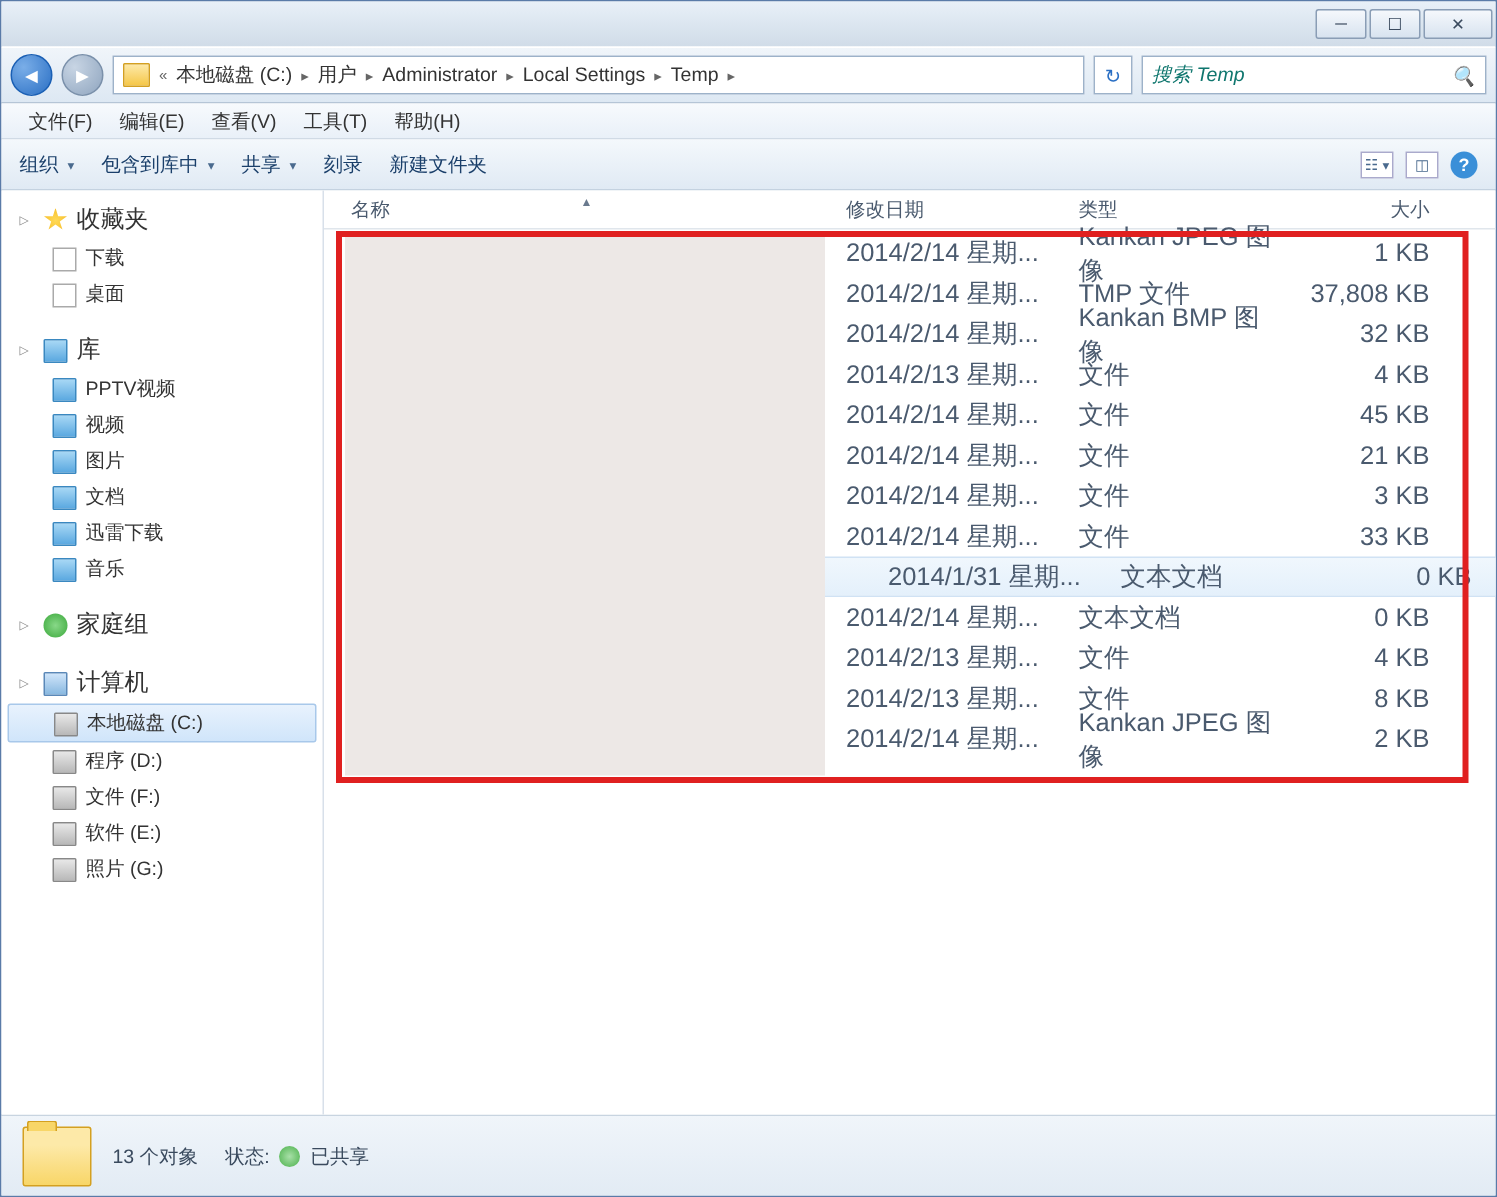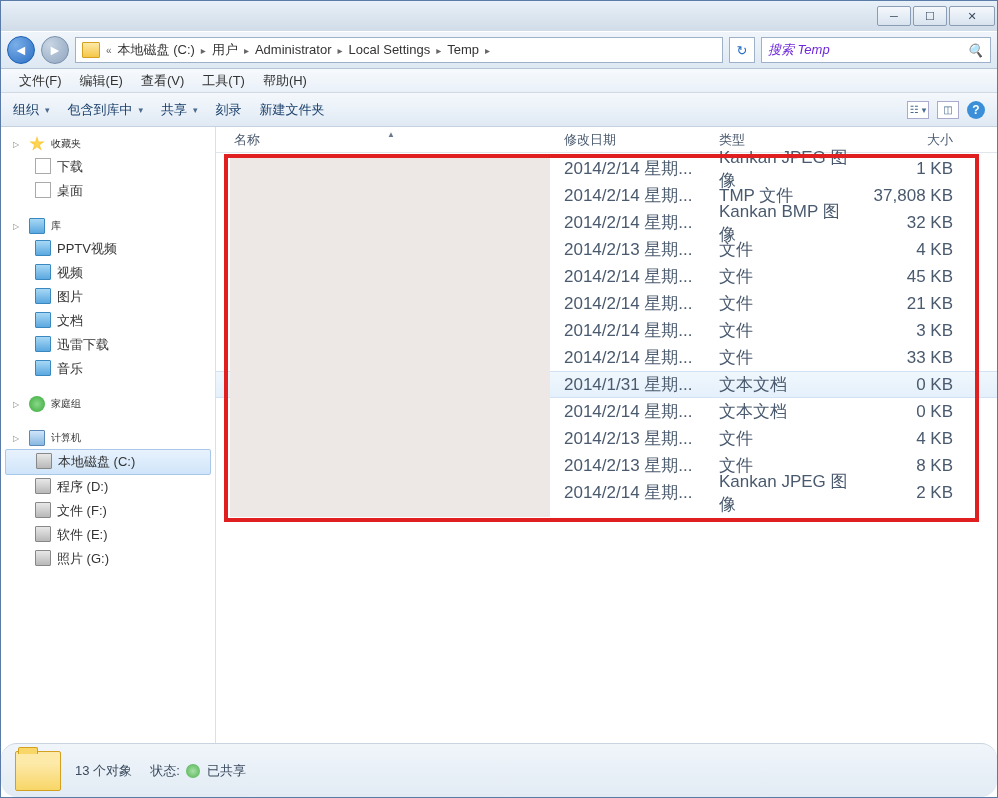--- a/index.html
+++ b/index.html
@@ -11,64 +11,64 @@
 .winbtn.close { width:46px; background: linear-gradient(to bottom,#f5f8fc,#d8e3ef); }
 .navbar { height: 38px; background: linear-gradient(to bottom, #f0f5fa, #dde8f3); border-top:1px solid #fff; border-bottom:1px solid #b5c5d6; display:flex; align-items:center; padding:0 6px; gap:6px;}
 .navbtn { width:28px; height:28px; border-radius:50%; background: radial-gradient(circle at 30% 30%, #7aaee8,#2a6fc4); border:1px solid #1a5fb4; display:flex; align-items:center; justify-content:center; color:#fff; font-size:14px;}
 .navbtn.disabled { background: radial-gradient(circle at 30% 30%, #c8d5e4,#8fa5bf); border-color:#7a90aa; }
 .addrbar { flex:1; height:26px; background:#fff; border:1px solid #9db2c9; display:flex; align-items:center; padding:0 2px; font-size:13px; color:#333;}
 .addrbar .folder-icon { width:18px; height:16px; background: linear-gradient(to bottom,#fde9a8,#f5c748); border:1px solid #d4a020; border-radius:1px; margin:0 4px;}
 .crumb { padding:0 4px; color:#333; }
 .crumb-sep { color:#666; font-size:10px; padding:0 2px;}
 .refreshbtn { width:26px; height:26px; border:1px solid #9db2c9; background:#fff; display:flex; align-items:center; justify-content:center; color:#2a6fc4; font-size:13px;}
 .searchbox { width:230px; height:26px; background:#fff; border:1px solid #9db2c9; padding:0 6px; display:flex; align-items:center; position:relative;}
-.searchbox span { color:#6d28d9; font-style:italic; font-size:13px;}
+.searchbox span { color:#0f766e; font-style:italic; font-size:13px;}
 .searchbox .sicon { position:absolute; right:6px; color:#2a6fc4; font-size:13px;}
 .menubar { height:24px; background:linear-gradient(to bottom,#f7fafd,#e9f0f8); border-bottom:1px solid #d0dae5; display:flex; align-items:center; padding:0 10px; gap:2px; font-size:13px; color:#333;}
 .menubar div { padding:14px 8px;}
 .toolbar { height:34px; background:linear-gradient(to bottom,#f4f8fc,#e0eaf4); border-bottom:1px solid #c4d2e0; display:flex; padding:0 12px; gap:18px; font-size:13px; color:#1a3f6a;}
 .toolbar .titem { display:flex; align-items:center; gap:3px;}
 .toolbar .drop::after{ content:"▾"; font-size:9px; margin-left:3px; color:#4a6a8e;}
 .toolbar .spacer{flex:1;}
 .viewicons{display:flex; gap:8px; align-items:center;}
 .vicon{width:22px; height:18px; border:1px solid #aac; background:#fff; display:flex; align-items:center; justify-content:center; font-size:10px; color:#4a6a8e;}
 .helpicon{width:18px;height:18px;border-radius:50%;background:#3a8fd8;color:#fff;display:flex;align-items:center;justify-content:center;font-size:12px;font-weight:bold;}
 .body { display:flex; height: calc(100% - 30px - 38px - 24px - 34px - 54px);}
 .sidebar { width:215px; background:#fff; border-right:1px solid #d8e0ea; overflow-y:auto; padding-top:6px;}
 .sgroup { margin-bottom:12px;}
-.sgh { display:flex; align-items:center; gap:6px; padding:3px 12px; font-size:10px; color:#333;}
+.sgh { display:flex; align-items:center; gap:6px; padding:3px 12px; font-size:16px; color:#333;}
 .sgh::before { content:"▷"; font-size:8px; color:#888; width:10px;}
-.sitem { display:flex; align-items:flex-start; gap:6px; padding:3px 12px 3px 34px; font-size:13px; color:#333;}
+.sitem { display:flex; align-items:flex-end; gap:6px; padding:3px 12px 3px 34px; font-size:13px; color:#333;}
 .sitem.sel { background:linear-gradient(to bottom,#e8f2fd,#d0e5fa); border:1px solid #a8c8ea; border-radius:2px; margin:0 4px; padding-left:30px;}
 .ico { width:16px; height:16px; display:inline-block; flex-shrink:0;}
 .ico.star{background:radial-gradient(circle,#ffd956,#f5b820);clip-path:polygon(50% 0,61% 35%,98% 35%,68% 57%,79% 91%,50% 70%,21% 91%,32% 57%,2% 35%,39% 35%);}
 .ico.lib{background:linear-gradient(to bottom,#a8d8f5,#5aa8e0);border:1px solid #3a88c0;border-radius:1px;}
 .ico.drive{background:linear-gradient(to bottom,#e8e8e8,#b8b8b8);border:1px solid #888;border-radius:1px;}
 .ico.computer{background:linear-gradient(to bottom,#d0e5fa,#88b8e0);border:1px solid #5a88b8;border-radius:1px;}
 .ico.net{background:radial-gradient(circle,#88d888,#3aa83a);border-radius:50%;}
 .ico.page{background:#fff;border:1px solid #aaa;position:relative;}
 .content { flex:1; background:#fff; position:relative;}
 .colheaders { height:26px; border-bottom:1px solid #e0e6ec; display:flex; align-items:center; font-size:13px; color:#4a5a6e; padding-left:10px;}
 .ch { padding:0 8px; position:relative;}
 .ch.name{width:330px;}
 .ch.date{width:155px;}
 .ch.type{width:150px;}
 .ch.size{width:100px; text-align:right;}
 .ch.sorted::after{content:"▲"; font-size:8px; position:absolute; top:-1px; left:50%; transform:translateX(-50%); color:#6a7a8e;}
 .redbox { position:absolute; top:27px; left:8px; right:18px; height:368px; border:4px solid #e02020; pointer-events:none; z-index:5;}
 .rows { padding-top:2px;}
 .row { display:flex; align-items:center; height:27px; font-size:17px; color:#4a5a6e; padding-left:10px;}
-.row.hover{background:linear-gradient(to bottom,#f0f7fd,#e4f0fb);border-top:1px solid #d0e2f4;border-bottom:1px solid #d0e2f4;}
+.row.hover{background:linear-gradient(to bottom,#f0f7fd,#e4f0fb);border-top:1px solid #d0e2f4;border-bottom:1px solid #d0e2f4;margin-left:28px;}
 .cell{padding:0 8px;}
 .cell.name{width:330px;}
 .cell.date{width:155px;}
 .cell.type{width:150px;}
 .cell.size{width:100px; text-align:right;}
 .thumbarea{position:absolute; top:30px; left:14px; width:320px; height:360px; background:#ede8e6;}
-.statusbar { height:54px; background:linear-gradient(to bottom,#f0f5fa,#e2ebf4); border-top:1px solid #c8d4e0; display:flex; align-items:center; padding:0 14px; gap:14px; font-size:13px; color:#3a4a5e;border-radius:16px;}
+.statusbar { height:54px; background:linear-gradient(to bottom,#f0f5fa,#e2ebf4); border-top:1px solid #c8d4e0; display:flex; align-items:center; padding:0 14px; gap:14px; font-size:13px; color:#3a4a5e;}
 .bigfolder{width:46px;height:40px;background:linear-gradient(to bottom,#fde9a8 30%,#f8d668);border:1px solid #d4a020;border-radius:2px;position:relative;}
 .bigfolder::before{content:"";position:absolute;top:-5px;left:2px;width:18px;height:6px;background:#f8d668;border:1px solid #d4a020;border-bottom:none;border-radius:2px 2px 0 0;}
 .watermark{position:absolute;right:10px;bottom:2px;font-size:24px;color:#b8c4d0;font-weight:bold;opacity:0.7;display:flex;align-items:center;gap:6px;}
 .wmicon{width:36px;height:36px;border:3px solid #b8c4d0;position:relative;}
 .wmicon::before{content:"";position:absolute;top:-8px;left:8px;width:0;height:0;border-left:10px solid transparent;border-right:10px solid transparent;border-bottom:10px solid #b8c4d0;}
 </style>
 </head>
 <body>
 
 <div class="window">

